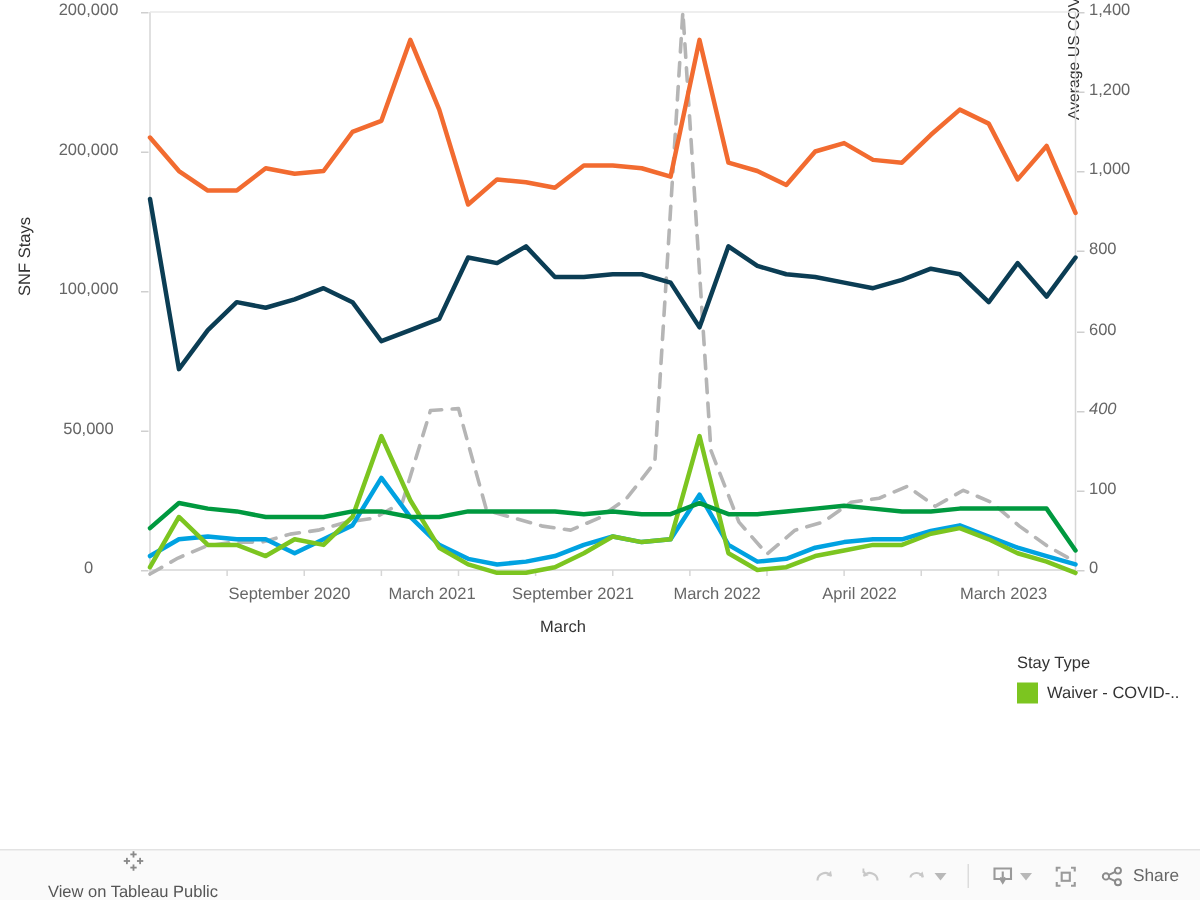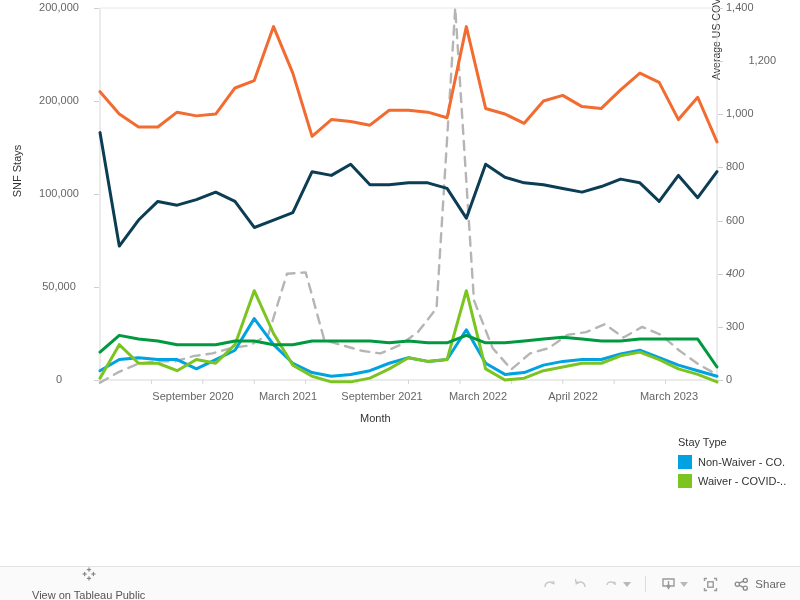--- a/index.html
+++ b/index.html
@@ -84,48 +84,48 @@
 </style>
 </head>
 <body>
 
 <div id="app">
 
   <div id="viz">
 
     <div class="axis-title" id="left-axis-title">SNF Stays</div>
     <div class="axis-title" id="right-axis-title">Average US COVID-19 Case Rate per 1,000</div>
-    <div class="axis-title" id="x-axis-title">Month</div>
+    <div class="axis-title" id="x-axis-title">March</div>
 
     <div id="y-ticks">
         <div class="tick-label tick-left" style="left: 28px; top: 373px;">0</div>
         <div class="tickmark" style="left: 94px; top: 380px; width: 5px; height: 1px;"></div>
         <div class="tick-label tick-left" style="left: 28px; top: 280px;">50,000</div>
         <div class="tickmark" style="left: 94px; top: 287px; width: 5px; height: 1px;"></div>
         <div class="tick-label tick-left" style="left: 28px; top: 187px;">100,000</div>
         <div class="tickmark" style="left: 94px; top: 194px; width: 5px; height: 1px;"></div>
         <div class="tick-label tick-left" style="left: 28px; top: 94px;">200,000</div>
         <div class="tickmark" style="left: 94px; top: 101px; width: 5px; height: 1px;"></div>
         <div class="tick-label tick-left" style="left: 28px; top: 1px;">200,000</div>
         <div class="tickmark" style="left: 94px; top: 8px; width: 5px; height: 1px;"></div>
       </div>
     <div id="y2-ticks">
         <div class="tick-label tick-right" style="left: 726px; top: 373px;">0</div>
         <div class="tickmark" style="left: 718px; top: 380px; width: 5px; height: 1px;"></div>
-        <div class="tick-label tick-right" style="left: 726px; top: 319.857px;">300</div>
+        <div class="tick-label tick-right" style="left: 726px; top: 319.857px;">100</div>
         <div class="tickmark" style="left: 718px; top: 326.857px; width: 5px; height: 1px;"></div>
         <div class="tick-label tick-right" style="left: 726px; top: 266.714px; font-style: italic;">400</div>
         <div class="tickmark" style="left: 718px; top: 273.714px; width: 5px; height: 1px;"></div>
         <div class="tick-label tick-right" style="left: 726px; top: 213.571px;">600</div>
         <div class="tickmark" style="left: 718px; top: 220.571px; width: 5px; height: 1px;"></div>
         <div class="tick-label tick-right" style="left: 726px; top: 160.429px;">800</div>
         <div class="tickmark" style="left: 718px; top: 167.429px; width: 5px; height: 1px;"></div>
         <div class="tick-label tick-right" style="left: 726px; top: 107.286px;">1,000</div>
         <div class="tickmark" style="left: 718px; top: 114.286px; width: 5px; height: 1px;"></div>
-        <div class="tick-label tick-right" style="left: 726px; top: 54.1429px; text-align: right;">1,200</div>
+        <div class="tick-label tick-right" style="left: 726px; top: 54.1429px;">1,200</div>
         <div class="tickmark" style="left: 718px; top: 61.1429px; width: 5px; height: 1px;"></div>
         <div class="tick-label tick-right" style="left: 726px; top: 1px;">1,400</div>
         <div class="tickmark" style="left: 718px; top: 8px; width: 5px; height: 1px;"></div>
       </div>
     <div id="x-tick-labels">
         <div class="tick-label tick-x" style="left: 133px; top: 390px;">September 2020</div>
         <div class="tick-label tick-x" style="left: 228px; top: 390px;">March 2021</div>
         <div class="tick-label tick-x" style="left: 322px; top: 390px;">September 2021</div>
         <div class="tick-label tick-x" style="left: 418px; top: 390px;">March 2022</div>
         <div class="tick-label tick-x" style="left: 513px; top: 390px;">April 2022</div>
@@ -156,24 +156,20 @@
         <path d="M100.00 132.62 L119.28 246.08 L138.56 220.04 L157.84 201.44 L177.13 205.16 L196.41 199.58 L215.69 192.14 L234.97 201.44 L254.25 227.48 L273.53 220.04 L292.81 212.60 L312.09 171.68 L331.38 175.40 L350.66 164.24 L369.94 184.70 L389.22 184.70 L408.50 182.84 L427.78 182.84 L447.06 188.42 L466.34 218.18 L485.63 164.24 L504.91 177.26 L524.19 182.84 L543.47 184.70 L562.75 188.42 L582.03 192.14 L601.31 186.56 L620.59 179.12 L639.88 182.84 L659.16 201.44 L678.44 175.40 L697.72 197.72 L717.00 171.68" fill="none" stroke="#0B3D54" stroke-width="3" stroke-linejoin="round" stroke-linecap="round"></path>
         <path d="M100.00 378.14 L119.28 344.66 L138.56 363.26 L157.84 363.26 L177.13 370.70 L196.41 359.54 L215.69 363.26 L234.97 344.66 L254.25 290.72 L273.53 333.50 L292.81 365.12 L312.09 376.28 L331.38 381.86 L350.66 381.86 L369.94 378.14 L389.22 368.84 L408.50 357.68 L427.78 361.40 L447.06 359.54 L466.34 290.72 L485.63 368.84 L504.91 380.00 L524.19 378.14 L543.47 370.70 L562.75 366.98 L582.03 363.26 L601.31 363.26 L620.59 355.82 L639.88 352.10 L659.16 359.54 L678.44 368.84 L697.72 374.42 L717.00 381.86" fill="none" stroke="#7CC520" stroke-width="3" stroke-linejoin="round" stroke-linecap="round"></path>
         <path d="M100.00 352.10 L119.28 335.36 L138.56 339.08 L157.84 340.94 L177.13 344.66 L196.41 344.66 L215.69 344.66 L234.97 340.94 L254.25 340.94 L273.53 344.66 L292.81 344.66 L312.09 340.94 L331.38 340.94 L350.66 340.94 L369.94 340.94 L389.22 342.80 L408.50 340.94 L427.78 342.80 L447.06 342.80 L466.34 335.36 L485.63 342.80 L504.91 342.80 L524.19 340.94 L543.47 339.08 L562.75 337.22 L582.03 339.08 L601.31 340.94 L620.59 340.94 L639.88 339.08 L659.16 339.08 L678.44 339.08 L697.72 339.08 L717.00 366.98" fill="none" stroke="#00993F" stroke-width="3" stroke-linejoin="round" stroke-linecap="round"></path>
       </svg>
   </div>
 
   <div id="legend">
     <div id="legend-title">Stay Type</div>
     <div id="legend-items">
         <div class="legend-row">
-          <span class="legend-swatch" style="background: rgb(0, 162, 225);"></span>
-          <span class="legend-label">Non-Waiver - CO.</span>
-        </div>
-        <div class="legend-row">
           <span class="legend-swatch" style="background: rgb(124, 197, 32);"></span>
           <span class="legend-label">Waiver - COVID-..</span>
         </div>
       </div>
   </div>
 
   <div id="toolbar">
     <div id="tableau-link">
       <svg width="14" height="14" viewBox="0 0 14 14">
         <g fill="#888">

